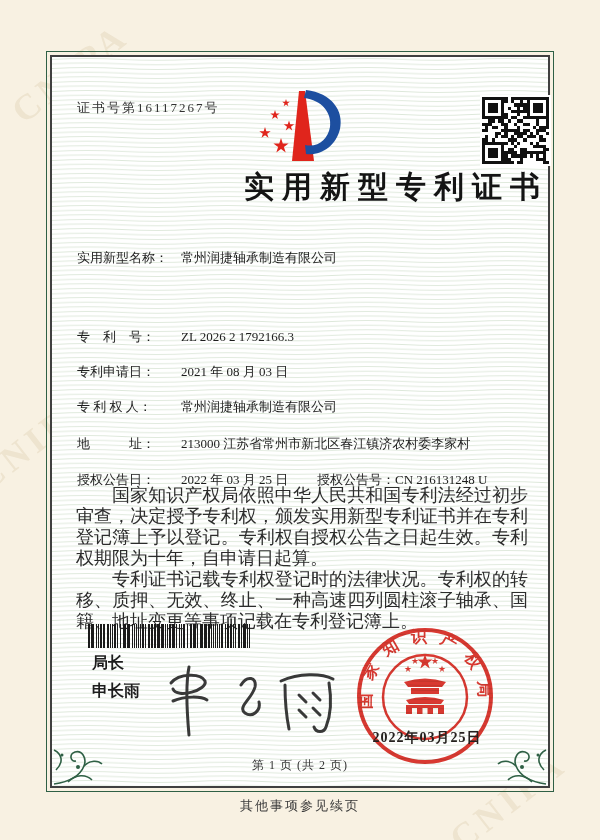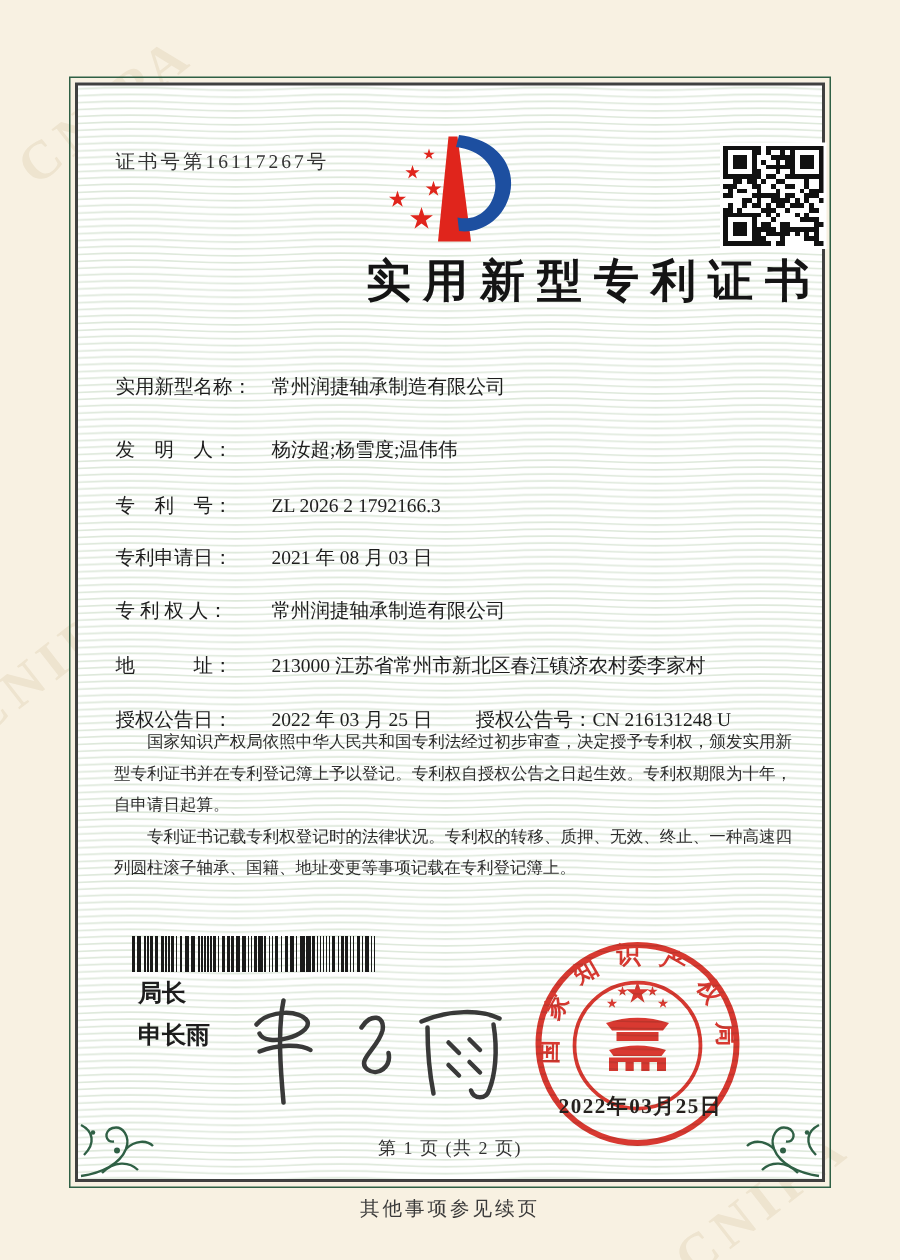--- a/index.html
+++ b/index.html
@@ -10,21 +10,21 @@
   .cert{position:absolute;left:50px;top:55px;width:500px;height:733px;background:#ffffff;border:2px solid #404040;outline:1px solid #2f6045;outline-offset:3px;box-sizing:border-box;}
   .guilloche{position:absolute;left:0;top:0;width:100%;height:100%;}
   .overlay{position:absolute;left:0;top:0;width:100%;height:100%;pointer-events:none;}
   .certno{position:absolute;left:25px;top:42px;font-size:13px;letter-spacing:2px;color:#333;}
   .logo{position:absolute;left:200px;top:30px;width:95px;height:78px;}
   .qr{position:absolute;left:428px;top:38px;width:67px;height:67px;background:#fff;padding:2px;}
   .title{position:absolute;left:0;top:110px;width:100%;text-align:right;font-size:30px;font-weight:bold;letter-spacing:8px;color:#141414;}
   .row{position:absolute;left:25px;right:20px;font-size:13px;color:#1d1d1d;white-space:nowrap;}
   .row .label{display:inline-block;width:104px;}
   .row .pair2{position:absolute;left:240px;top:0;white-space:nowrap;}
-  .bodytext{position:absolute;left:24px;top:428px;width:452px;font-size:11px;line-height:21px;color:#2c2c2c;}
+  .bodytext{position:absolute;left:24px;top:428px;width:452px;font-size:18px;line-height:21px;color:#2c2c2c;}
   .bodytext p{margin:0;text-indent:2em;text-align:justify;}
   .barcode{position:absolute;left:35px;top:567px;width:170px;height:24px;}
   .officer{position:absolute;left:40px;top:592px;font-size:16px;font-weight:bold;color:#1d1d1d;line-height:28px;}
   .sig{position:absolute;left:85px;top:598px;width:215px;height:88px;}
   .seal{position:absolute;left:302px;top:568px;width:142px;height:142px;mix-blend-mode:multiply;opacity:0.92;}
   .sealdate{position:absolute;left:300px;top:672px;width:150px;text-align:center;font-size:14px;letter-spacing:1px;color:#25211e;font-weight:bold;}
   .pagenum{position:absolute;left:0;top:700px;width:100%;text-align:center;font-size:12px;color:#333;letter-spacing:1px;}
   .cont{position:absolute;left:0;top:797px;width:100%;text-align:center;font-size:13px;color:#3a3a3a;letter-spacing:2px;}
 </style>
 </head>
@@ -241,23 +241,20 @@
           <rect x="1" y="15" width="5" height="5" fill="#fff"></rect>
           <rect x="2" y="16" width="3" height="3" fill="#111"></rect>
         </g>
     </svg>
 
     <div class="title">实用新型专利证书</div>
 
     <div class="row" style="top:192px;">
       <span class="label">实用新型名称：</span><span>常州润捷轴承制造有限公司</span>
     </div>
-    <div class="row" style="top:234px;">
-      <span class="label">发　明　人：</span><span>杨汝超;杨雪度;温伟伟</span>
-    </div>
     <div class="row" style="top:271px;">
       <span class="label">专　利　号：</span><span>ZL 2026 2 1792166.3</span>
     </div>
     <div class="row" style="top:306px;">
       <span class="label">专利申请日：</span><span>2021 年 08 月 03 日</span>
     </div>
     <div class="row" style="top:341px;">
       <span class="label">专 利 权 人：</span><span>常州润捷轴承制造有限公司</span>
     </div>
     <div class="row" style="top:378px;">

